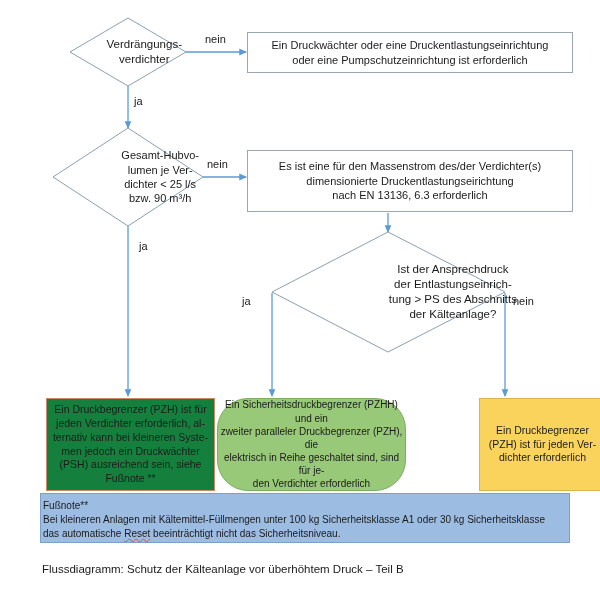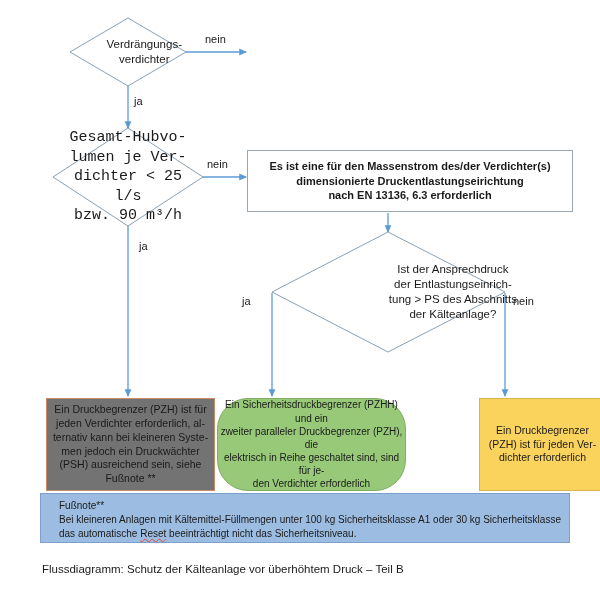--- a/index.html
+++ b/index.html
@@ -53,37 +53,37 @@
     justify-content: center;
     text-align: center;
     white-space: pre-line;
     line-height: 1.32;
   }
   .box-plain {
     background: #ffffff;
     border: 1px solid #9aa7b0;
   }
   .box-orange {
-    background: #737373;
+    background: #15803d;
     border: 1px solid #c98a65;
   }
   .box-green {
     background: #97c978;
     border: 1px solid #7fae63;
   }
   .box-yellow {
     background: #fad35d;
     border: 1px solid #d8b44f;
   }
   .box-blue {
     background: #9cbce2;
     border: 1px solid #7ba0cc;
     display: block;
     text-align: left;
-    padding: 5px 8px 4px 18px;
+    padding: 5px 8px 4px 2px;
     line-height: 1.38;
     white-space: normal;
   }
 
   
   .edge-label {
     position: absolute;
     font-size: 11px;
     color: #1a1a1a;
     white-space: nowrap;
@@ -158,36 +158,40 @@
     <polygon points="128,128 203,177 128,226 53,177" fill="#ffffff" stroke="#8aa0b2" stroke-width="1"></polygon>
 
     <polygon points="388,232 505,292 388,352 272,292" fill="#ffffff" stroke="#8aa0b2" stroke-width="1"></polygon>
   </svg>
 
   <div class="diamond" style="left:70px; top:18px; width:116px; height:68px; font-size:11.5px;">
     <span class="dtext">Verdrängungs-
 verdichter</span>
   </div>
 
-  <div class="diamond" style="left:53px; top:128px; width:150px; height:98px; font-size:15px;font-family:Liberation Mono, monospace;">
+  <div class="diamond" style="left:53px; top:128px; width:150px; height:98px; font-size:11px;">
     <span class="dtext">Gesamt-Hubvo-
 lumen je Ver-
 dichter &lt; 25 l/s
 bzw. 90 m³/h</span>
   </div>
 
   <div class="diamond" style="left:288px; top:232px; width:233px; height:120px; font-size:11.5px;">
     <span class="dtext">Ist der Ansprechdruck
 der Entlastungseinrich-
 tung &gt; PS des Abschnitts
 der Kälteanlage?</span>
   </div>
 
-
-  <div class="box box-plain" style="left:247px; top:150px; width:326px; height:62px; font-size:11px;font-weight:bold;">
+  <div class="box box-plain" style="left:247px; top:32px; width:326px; height:41px; font-size:11px;">
+    <span>Ein Druckwächter oder eine Druckentlastungseinrichtung
+oder eine Pumpschutzeinrichtung ist erforderlich</span>
+  </div>
+
+  <div class="box box-plain" style="left:247px; top:150px; width:326px; height:62px; font-size:11px;">
     <span>Es ist eine für den Massenstrom des/der Verdichter(s)
 dimensionierte Druckentlastungseirichtung
 nach EN 13136, 6.3 erforderlich</span>
   </div>
 
   <div class="box box-orange" style="left:46px; top:398px; width:169px; height:93px; font-size:10.5px;">
     <span>Ein Druckbegrenzer (PZH) ist für
 jeden Verdichter erforderlich, al-
 ternativ kann bei kleineren Syste-
 men jedoch ein Druckwächter

